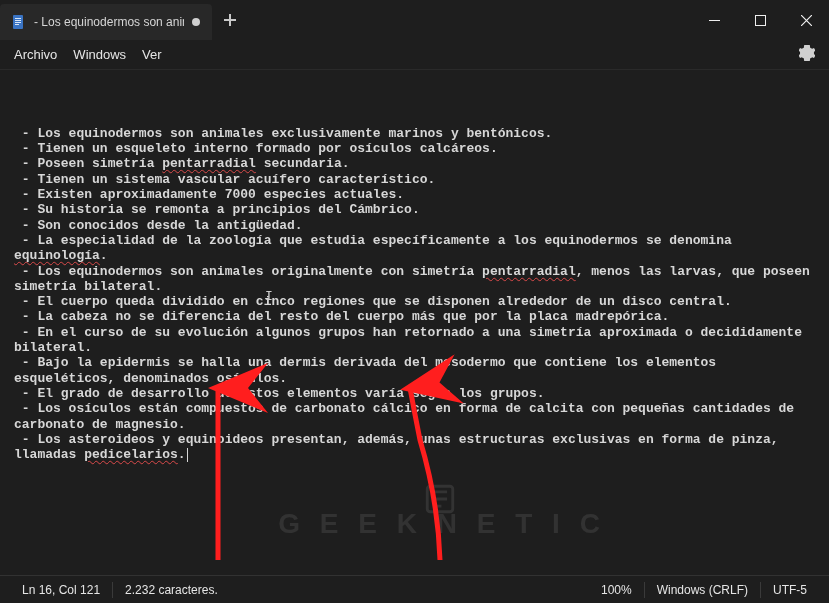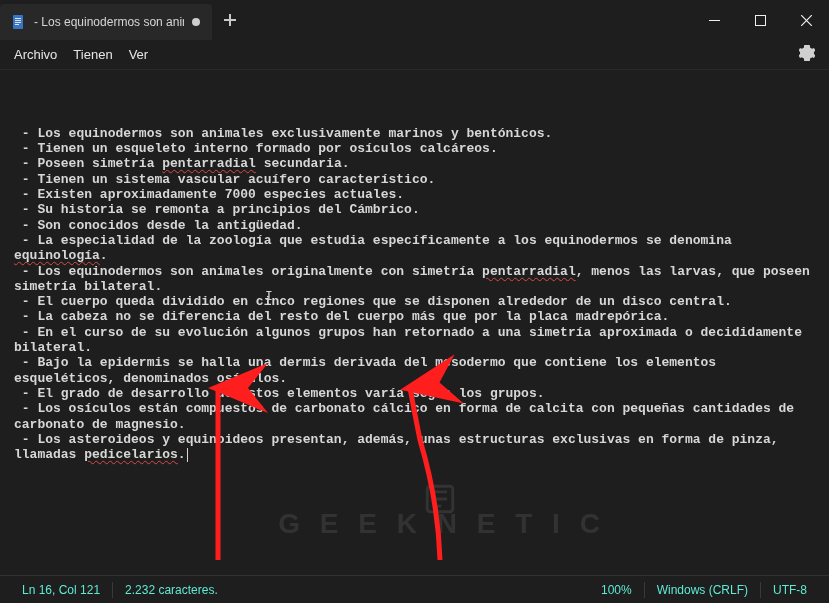--- a/index.html
+++ b/index.html
@@ -139,21 +139,21 @@
     margin-right: 4px;
     opacity: 0.12;
   }
   
   .statusbar {
     height: 28px;
     border-top: 1px solid #323232;
     display: flex;
     align-items: center;
     font-size: 12px;
-    color: #5eead4;
+    color: #e5e5e5;
     padding: 0 10px;
     gap: 0;
   }
   .statusbar .cell {
     padding: 0 12px;
   }
   .sb-sep {
     width: 1px; height: 16px;
     background: #3a3a3a;
   }
@@ -194,21 +194,21 @@
     <div class="wc-btn">
       <svg viewBox="0 0 11 11">
           <path d="M0 0 L11 11 M11 0 L0 11" stroke="currentColor" stroke-width="1.2"></path>
         </svg>
     </div>
   </div>
 </div>
 
 <div class="menubar">
   <span>Archivo</span>
-  <span>Tienen</span>
+  <span>Windows</span>
   <span>Ver</span>
   <div class="right">
     <svg class="gear" viewBox="0 0 16 16">
       <path fill="currentColor" d="M8 5a3 3 0 100 6 3 3 0 000-6zm7 3a7 7 0 00-.1-1.1l1.6-1.2-1.5-2.6-1.9.7a7 7 0 00-1.9-1.1L10.8 0H5.2l-.4 2.7a7 7 0 00-1.9 1.1l-1.9-.7L-.5 5.7l1.6 1.2A7 7 0 001 8c0 .4 0 .7.1 1.1L-.5 10.3l1.5 2.6 1.9-.7c.6.5 1.2.8 1.9 1.1l.4 2.7h5.6l.4-2.7c.7-.3 1.3-.6 1.9-1.1l1.9.7 1.5-2.6-1.6-1.2c.1-.4.1-.7.1-1.1z"></path>
     </svg>
   </div>
 </div>
 
 <div class="editor" id="editor">
   
@@ -233,14 +233,14 @@
 
 <div class="statusbar">
   <span class="cell">Ln 16, Col 121</span>
   <span class="sb-sep"></span>
   <span class="cell">2.232 caracteres.</span>
   <span class="sb-spacer"></span>
   <span class="cell">100%</span>
   <span class="sb-sep"></span>
   <span class="cell">Windows (CRLF)</span>
   <span class="sb-sep"></span>
-  <span class="cell">UTF-8</span>
+  <span class="cell">UTF-5</span>
 </div>
 
 </body></html>

